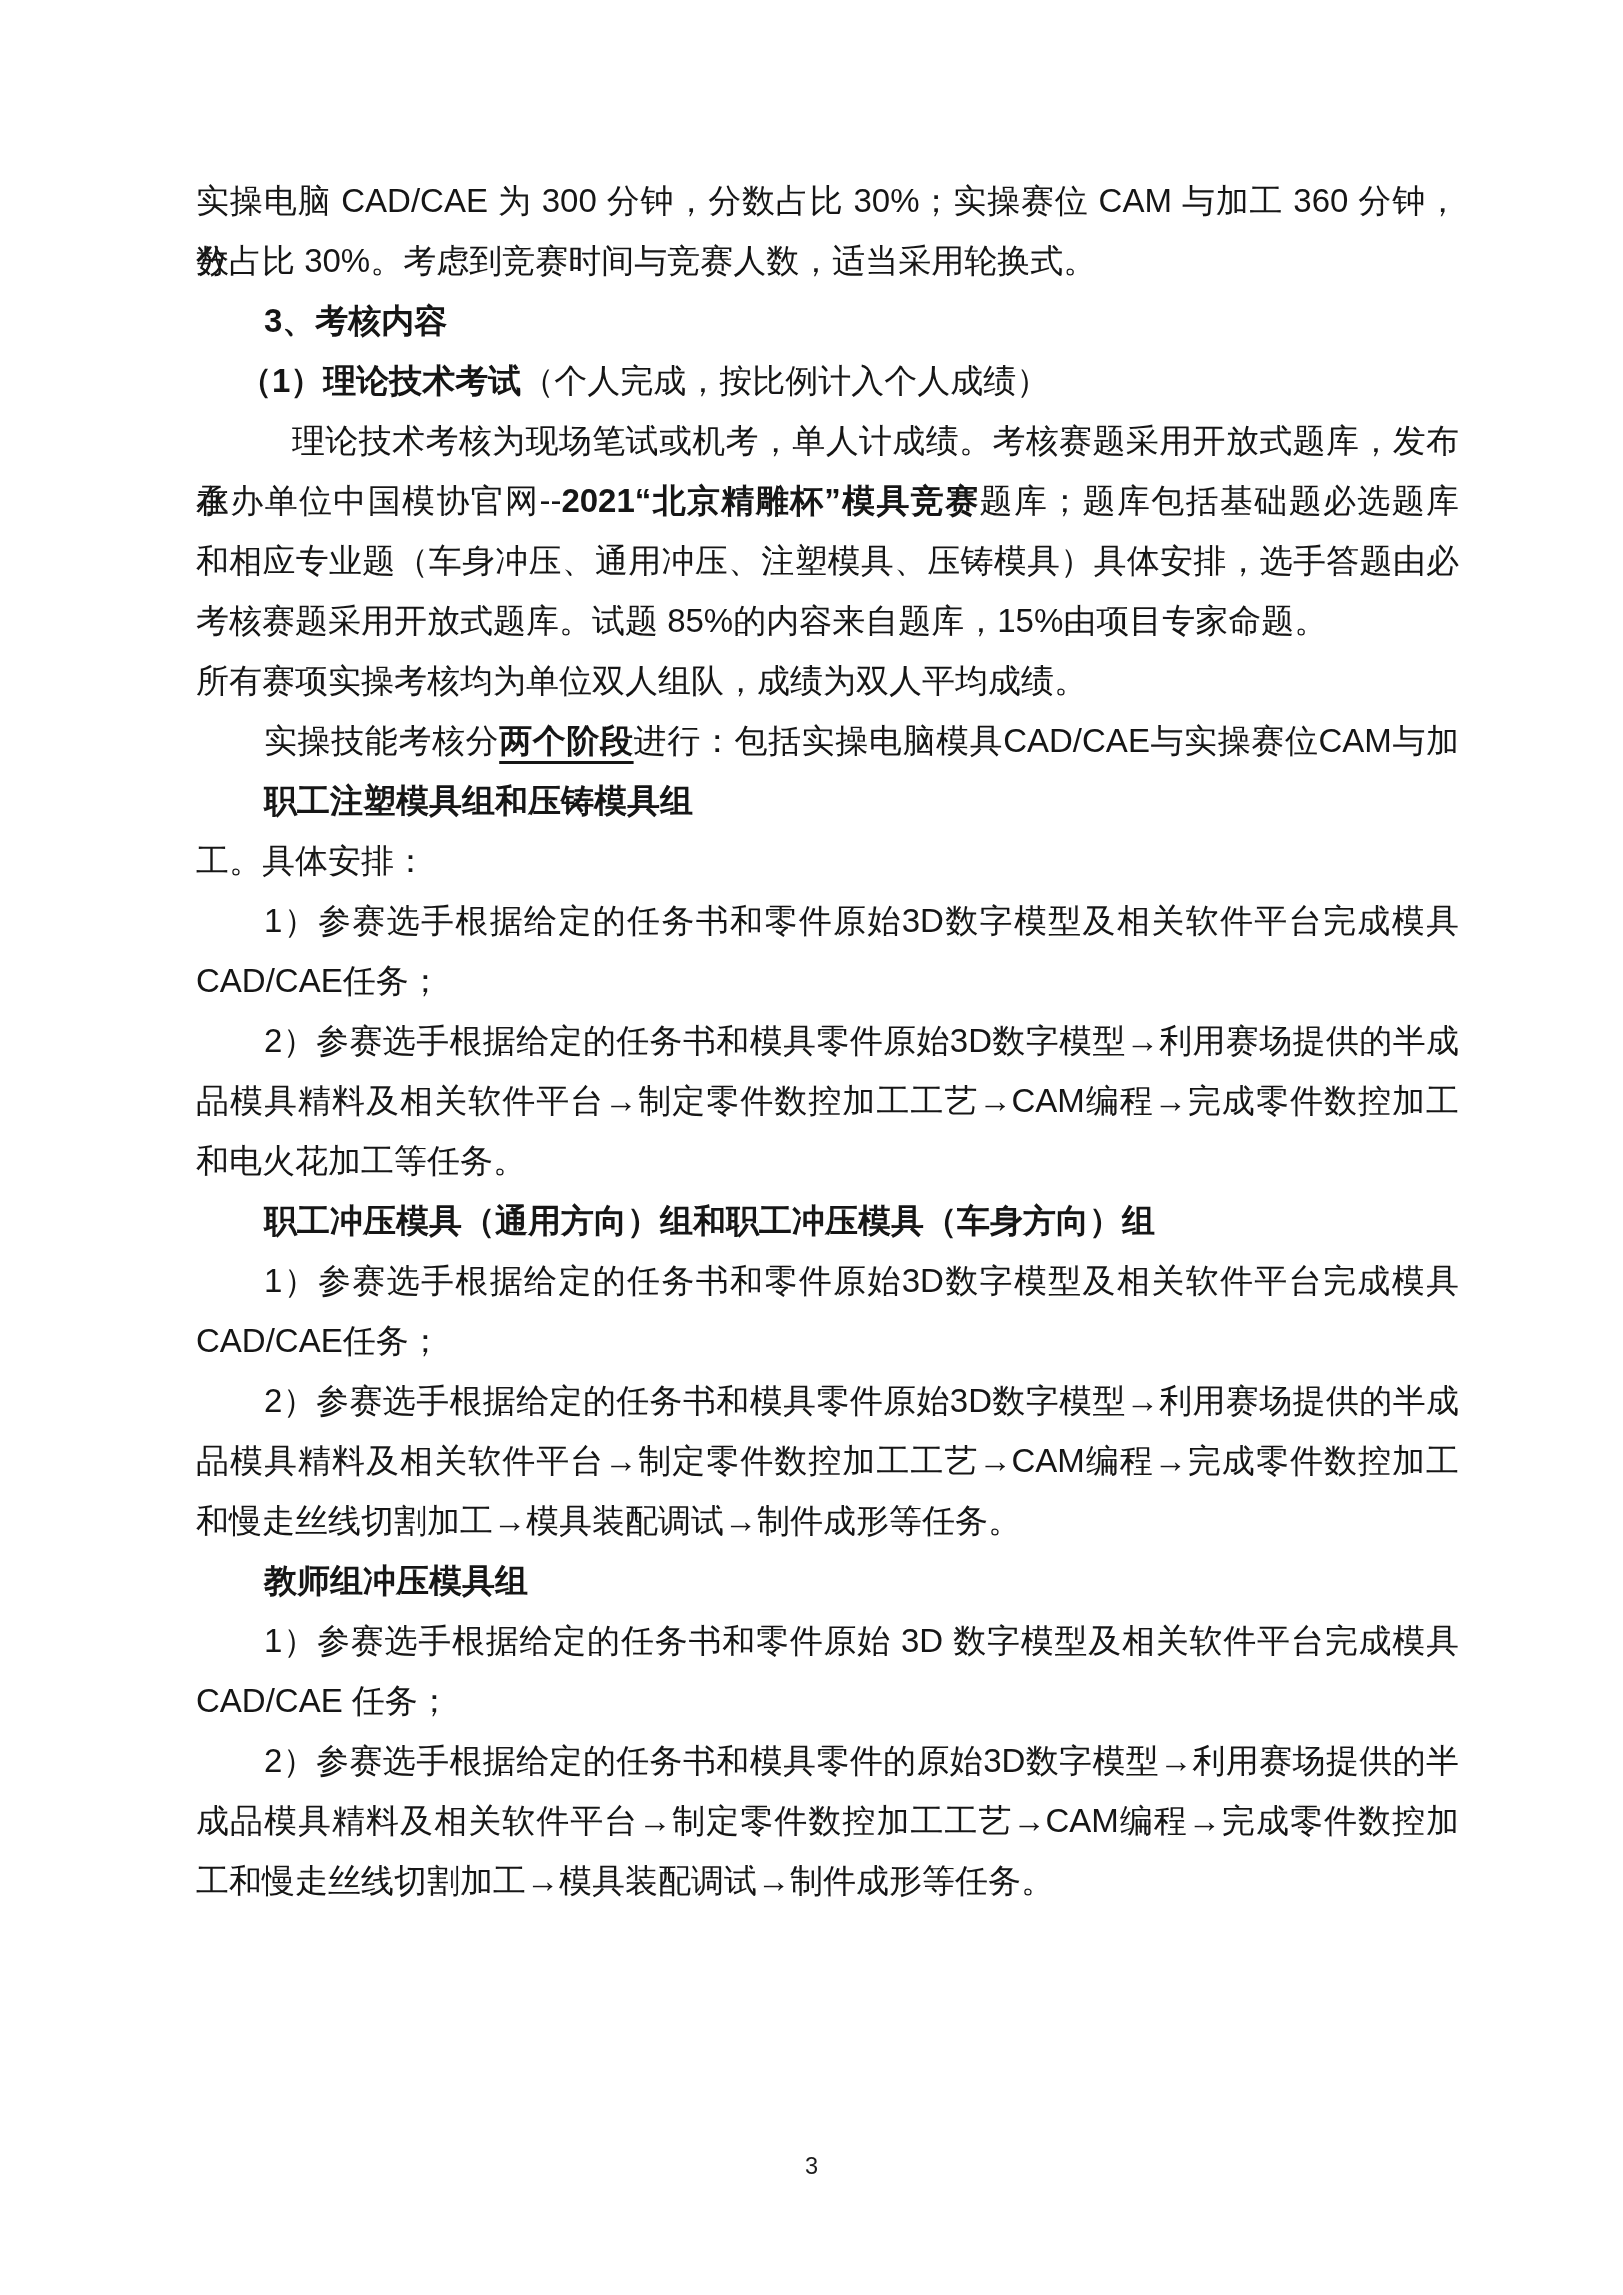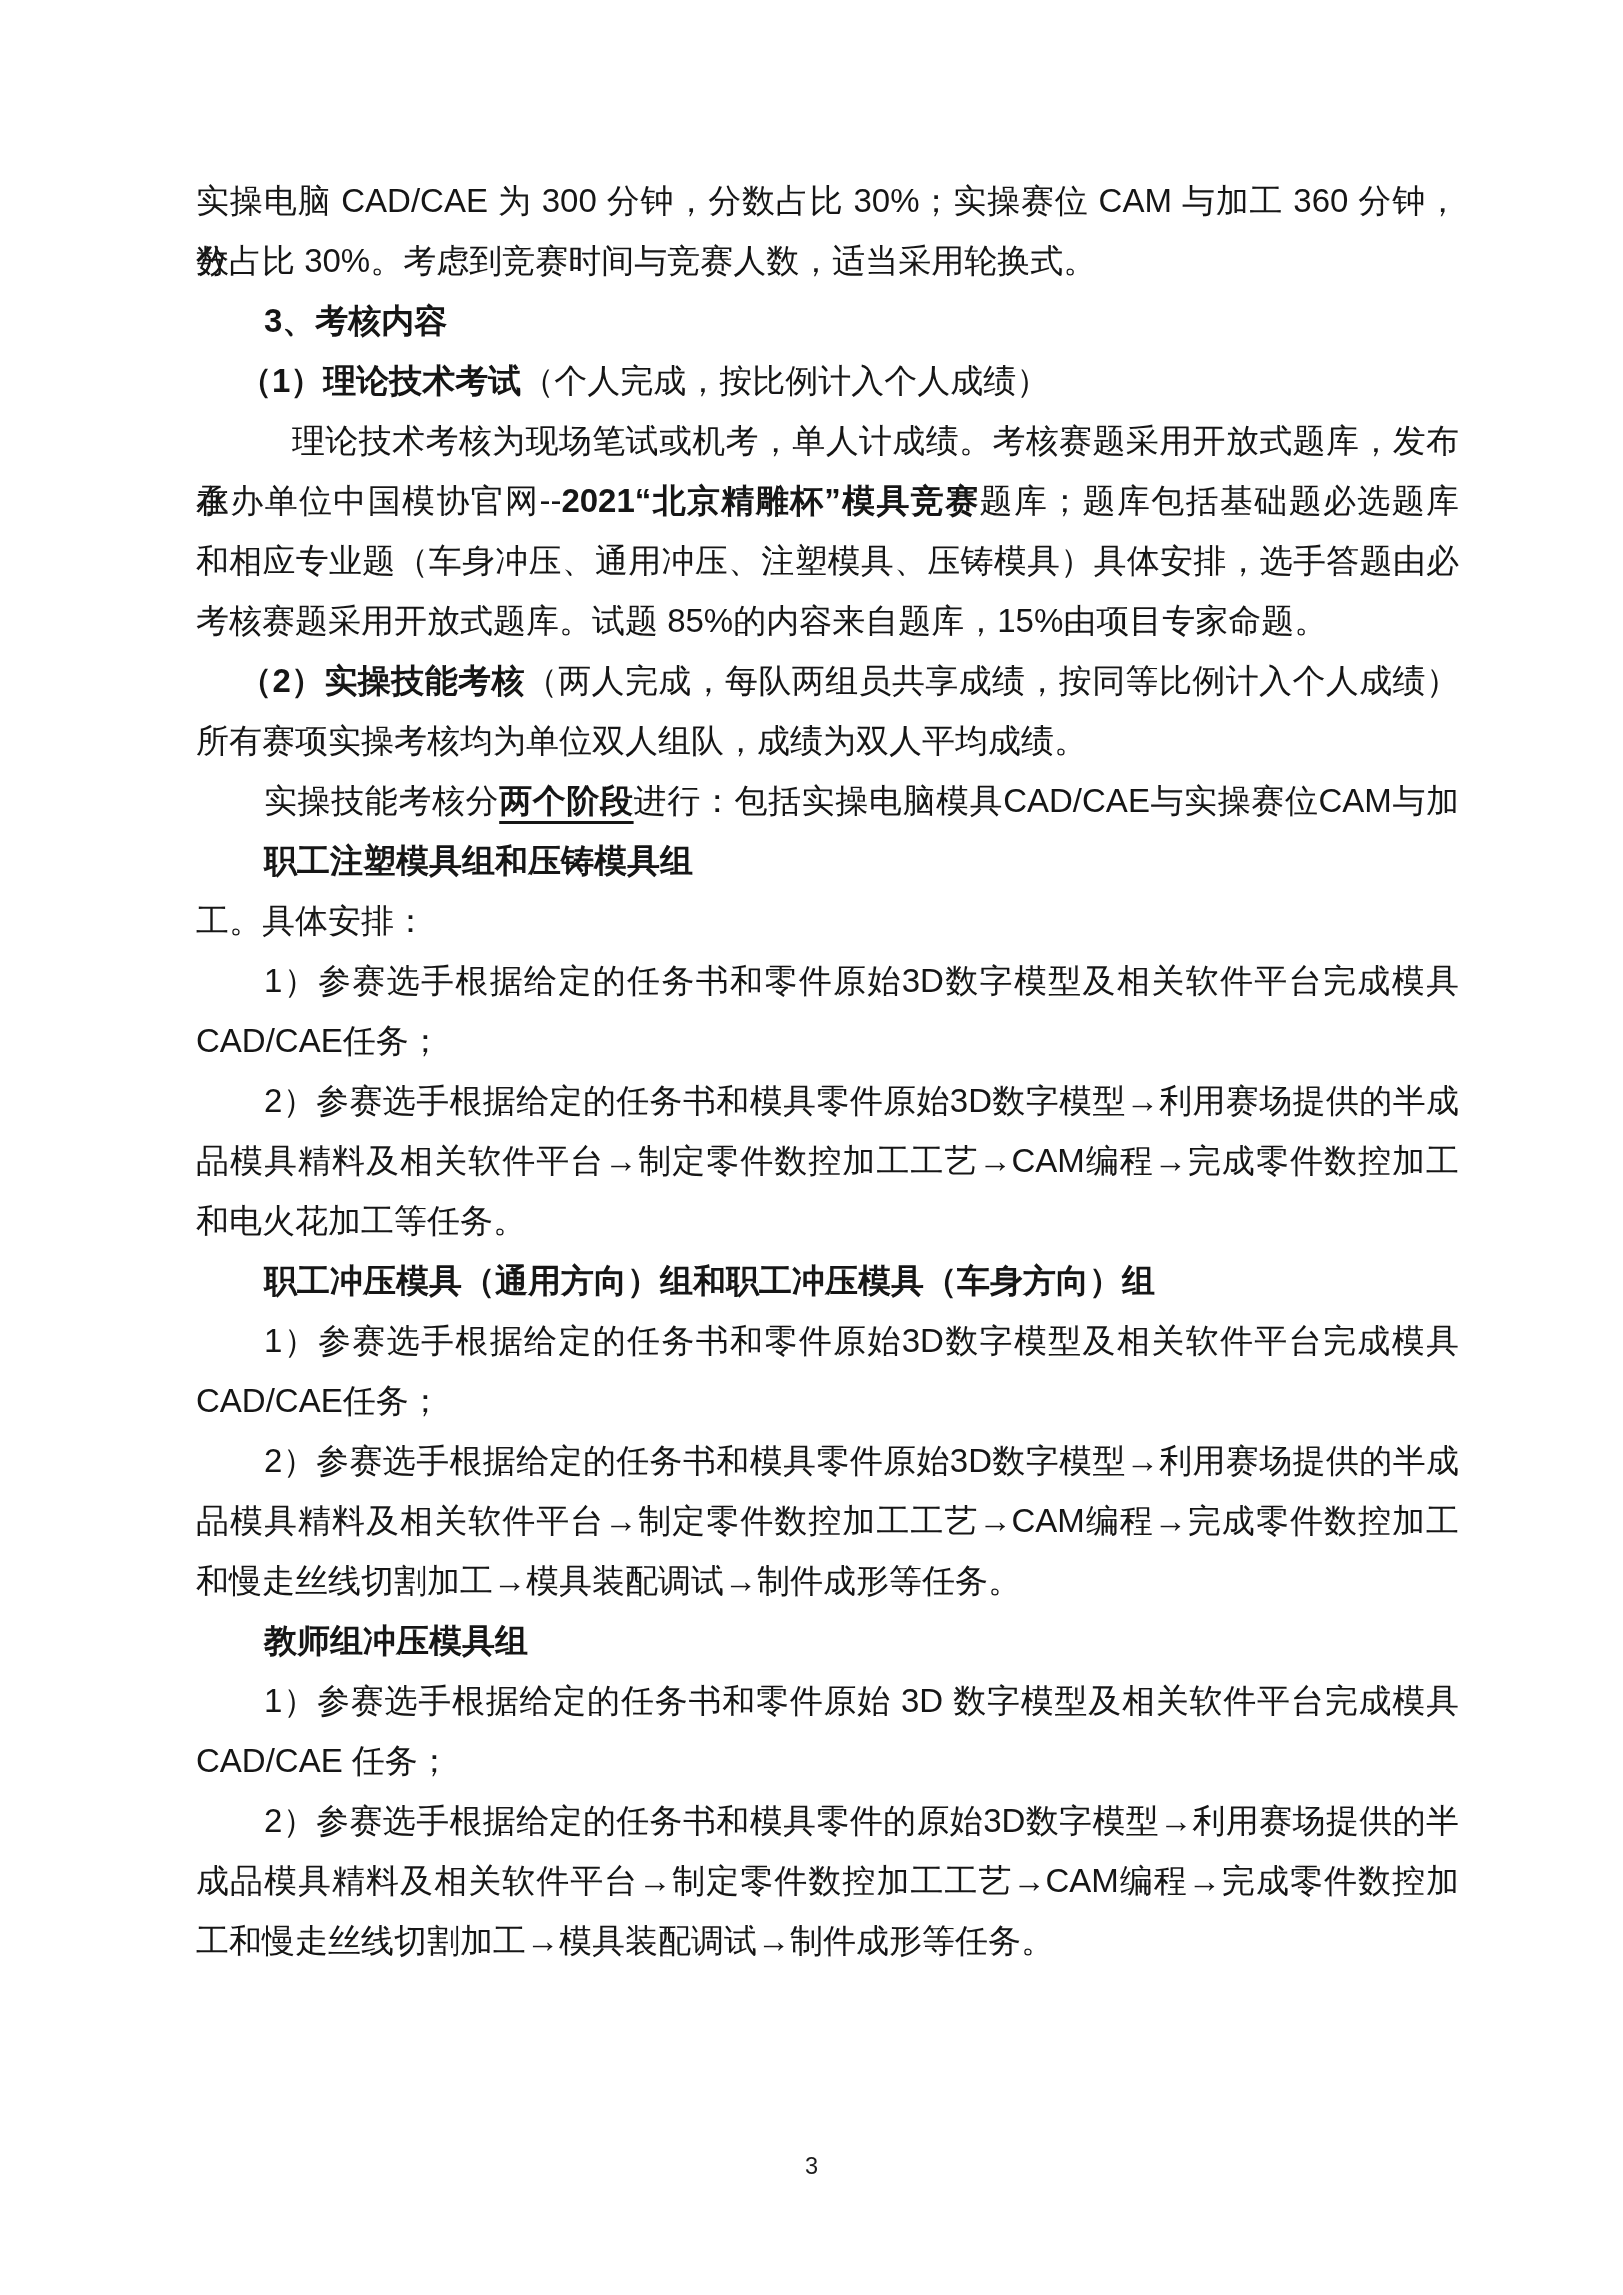--- a/index.html
+++ b/index.html
@@ -58,21 +58,20 @@
 
     <div class="ln ind b"><span>3、考核内容</span></div>
 
     <div class="ln ind-paren"><span class="b">（1）理论技术考试</span><span>（个人完成，按比例计入个人成绩）</span></div>
 
     <div class="ln ind-deep fill"><span>理论技术考核为现场笔试或机考，单人计成绩。考核赛题采用开放式题库，发布在</span></div>
     <div class="ln fill"><span>承办单位中国模协官网--</span><span class="b">2021“北京精雕杯”模具竞赛</span><span>题库；题库包括基础题必选题库</span></div>
     <div class="ln fill"><span>和相应专业题（车身冲压、通用冲压、注塑模具、压铸模具）具体安排，选手答题由必</span></div>
     <div class="ln"><span>考核赛题采用开放式题库。</span><span class="u">试题 85%的内容来自题库</span><span>，</span><span class="u">15%由项目专家命题。</span></div>
 
-    <div class="ln ind-paren fill"><span class="b">（2）实操技能考核</span><span>（两人完成，每队两组员共享成绩，按同等比例计入个人成绩）</span></div>
 
     <div class="ln"><span>所有赛项实操考核均为单位双人组队，成绩为双人平均成绩。</span></div>
     <div class="ln ind fill"><span>实操技能考核分</span><span class="bu">两个阶段</span><span>进行：包括实操电脑模具CAD/CAE与实操赛位CAM与加</span></div>
     <div class="ln ind b"><span>职工注塑模具组和压铸模具组</span></div>
 
     <div class="ln"><span>工。具体安排：</span></div>
     <div class="ln ind fill"><span>1）参赛选手根据给定的任务书和零件原始3D数字模型及相关软件平台完成模具</span></div>
     <div class="ln"><span>CAD/CAE任务；</span></div>
     <div class="ln ind fill"><span>2）参赛选手根据给定的任务书和模具零件原始3D数字模型→利用赛场提供的半成</span></div>
     <div class="ln fill"><span>品模具精料及相关软件平台→制定零件数控加工工艺→CAM编程→完成零件数控加工</span></div>

